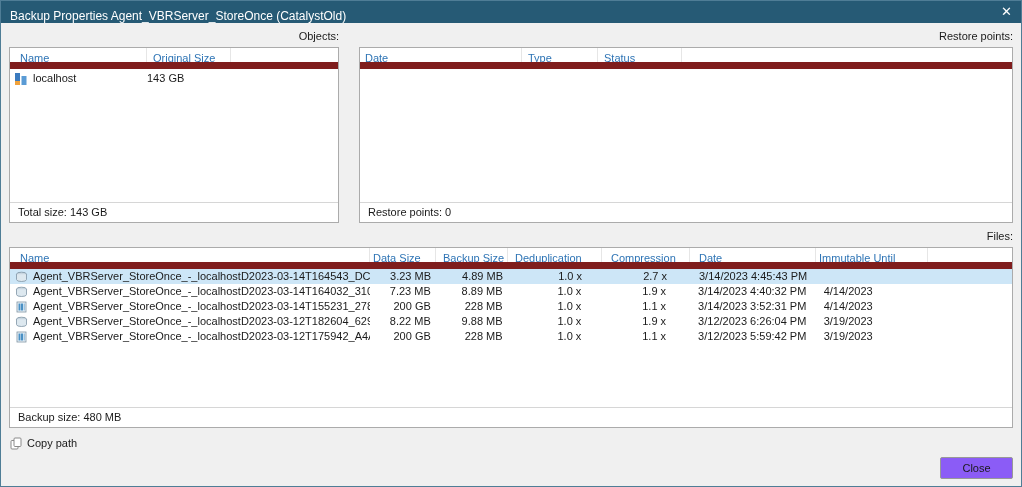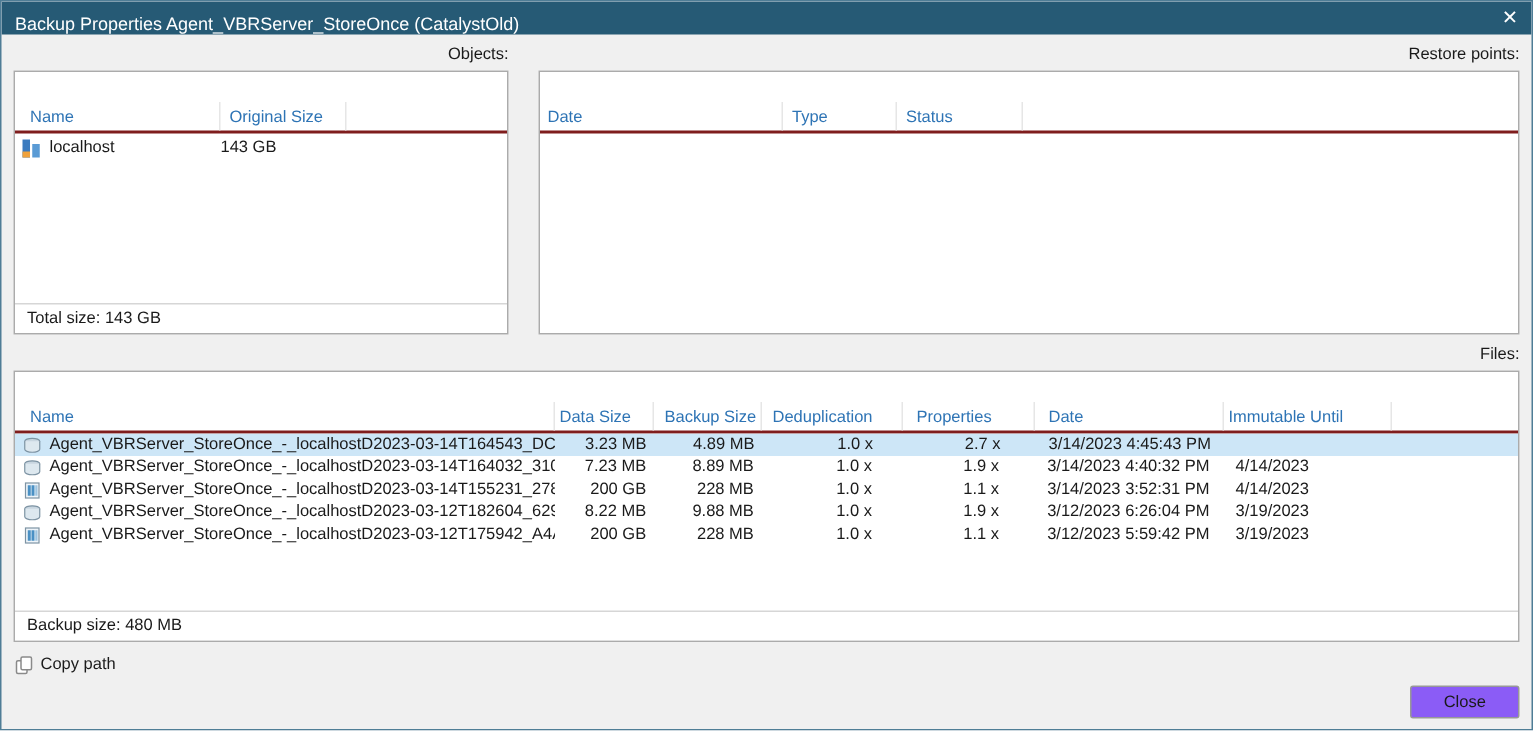--- a/index.html
+++ b/index.html
@@ -16,21 +16,21 @@
 
   .section-label { font-size:11px; padding:7px 0 5px 0;text-align:right; }
   .top-panels { display:flex; gap:20px; }
   .panel-objects { width:330px; flex:none; }
   .panel-restore { flex:1; min-width:0; }
 
   .gridbox { background:#fff; border:1px solid var(--grid-border,#ababab); display:flex; flex-direction:column; overflow:hidden; }
   .gridbox.small { height:176px; }
   .gridbox.files-box { height:181px; }
 
-  .ghead { display:flex; flex:none; height:21px; color:var(--header-text,#2e74b5); border-bottom:2px solid #7f1d1d;margin-top:20px; }
+  .ghead { display:flex; flex:none; height:21px; color:var(--header-text,#2e74b5); border-bottom:7px solid #7f1d1d; }
   .th { line-height:20px; border-right:1px solid #e6e6e6; overflow:hidden; white-space:nowrap; }
   .th.fill { flex:1; border-right:none; }
 
   .gbody { flex:1; overflow:hidden; }
   .grow { display:flex; height:15px; line-height:15px; white-space:nowrap; }
   .grow.tall { height:19px; line-height:19px; }
   .grow.selected { background:var(--selection,#cde6f7); }
   .cell { overflow:hidden; }
 
   .gfoot { flex:none; height:20px; line-height:19px; border-top:1px solid #d6d6d6; padding-left:8px; background:#fff; }
@@ -117,33 +117,34 @@
       <div class="panel-restore">
         <div class="section-label">Restore points:</div>
         <div class="gridbox small">
           <div class="ghead">
             <div class="th w-rpdate">Date</div>
             <div class="th w-rptype">Type</div>
             <div class="th w-rpstatus">Status</div>
             <div class="th fill"></div>
           </div>
           <div class="gbody"></div>
+          <div class="gfoot">Restore points: 0</div>
         </div>
       </div>
     </div>
 
     
     <div class="section-label">Files:</div>
     <div class="gridbox files-box">
       <div class="ghead">
         <div class="th th-name">Name</div>
         <div class="th th-dsize">Data Size</div>
         <div class="th th-bsize">Backup Size</div>
         <div class="th th-dedup">Deduplication</div>
-        <div class="th th-comp">Properties</div>
+        <div class="th th-comp">Compression</div>
         <div class="th th-date">Date</div>
         <div class="th th-imm">Immutable Until</div>
         <div class="th fill"></div>
       </div>
 
       <div class="gbody">
 
         <div class="grow selected">
           <span class="cell c-name">
             <span class="ic">

